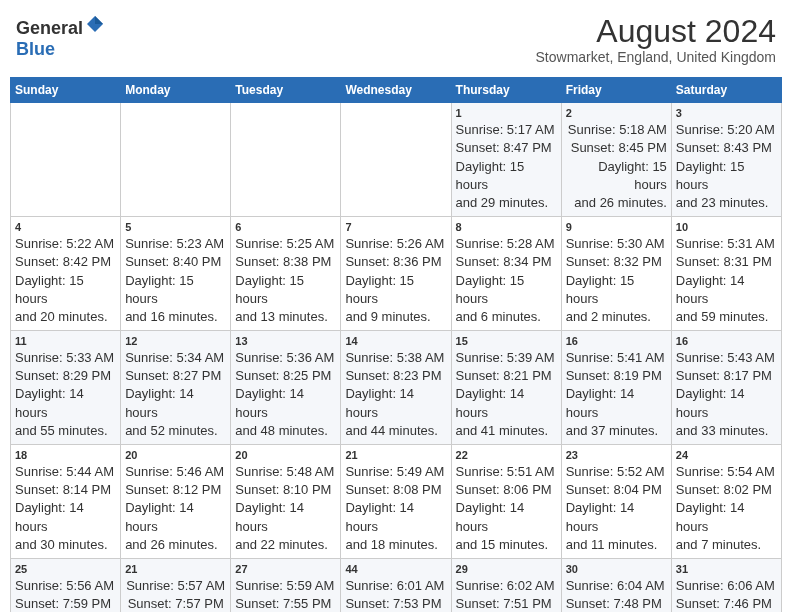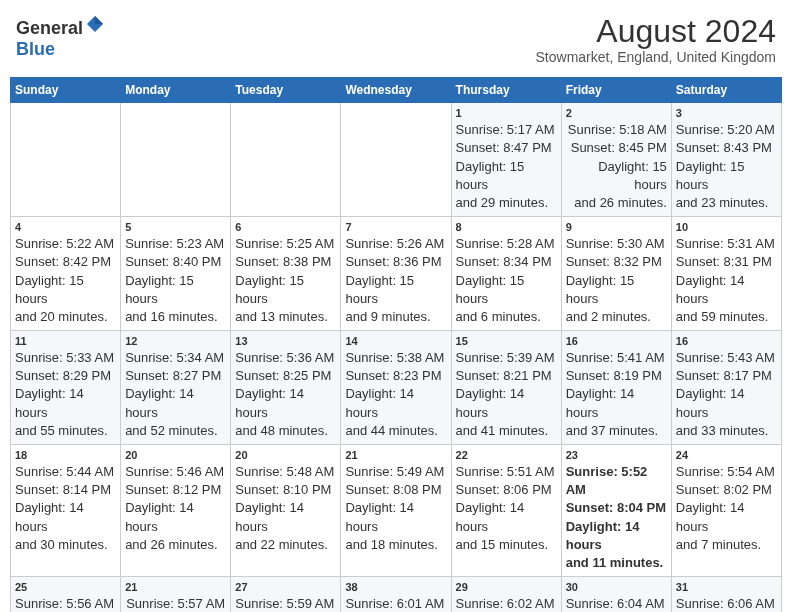--- a/index.html
+++ b/index.html
@@ -287,21 +287,21 @@
         </td>
         <td>
           <span class="day-number">22</span>
           <div class="day-info" style="white-space: pre-line;">Sunrise: 5:51 AM
 Sunset: 8:06 PM
 Daylight: 14 hours
 and 15 minutes.</div>
         </td>
         <td>
           <span class="day-number">23</span>
-          <div class="day-info" style="white-space: pre-line; font-weight: bold;">Sunrise: 5:52 AM
+          <div class="day-info" style="white-space: pre-line;">Sunrise: 5:52 AM
 Sunset: 8:04 PM
 Daylight: 14 hours
 and 11 minutes.</div>
         </td>
         <td>
           <span class="day-number">24</span>
           <div class="day-info" style="white-space: pre-line;">Sunrise: 5:54 AM
 Sunset: 8:02 PM
 Daylight: 14 hours
 and 7 minutes.</div>
@@ -323,21 +323,21 @@
 and 59 minutes.</div>
         </td>
         <td>
           <span class="day-number">27</span>
           <div class="day-info" style="white-space: pre-line;">Sunrise: 5:59 AM
 Sunset: 7:55 PM
 Daylight: 13 hours
 and 55 minutes.</div>
         </td>
         <td>
-          <span class="day-number">38</span>
+          <span class="day-number">44</span>
           <div class="day-info" style="white-space: pre-line;">Sunrise: 6:01 AM
 Sunset: 7:53 PM
 Daylight: 13 hours
 and 52 minutes.</div>
         </td>
         <td>
           <span class="day-number">29</span>
           <div class="day-info" style="white-space: pre-line;">Sunrise: 6:02 AM
 Sunset: 7:51 PM
 Daylight: 13 hours

